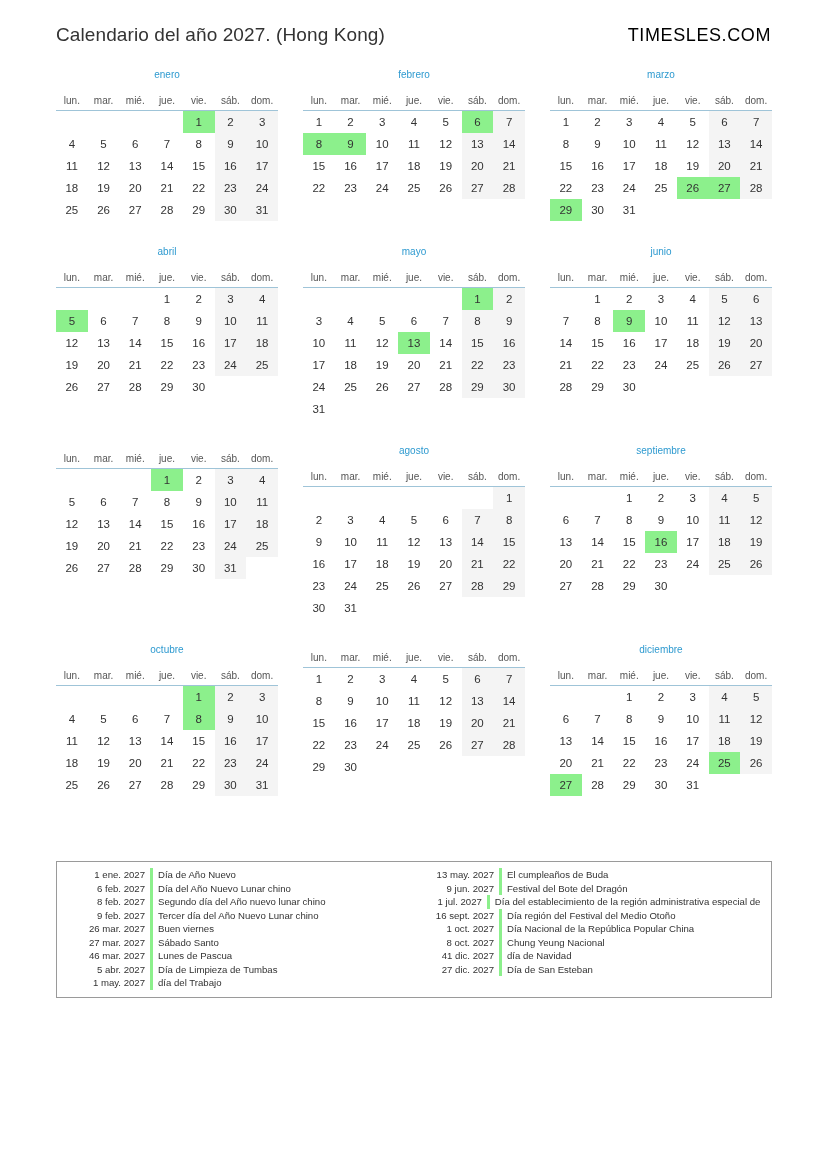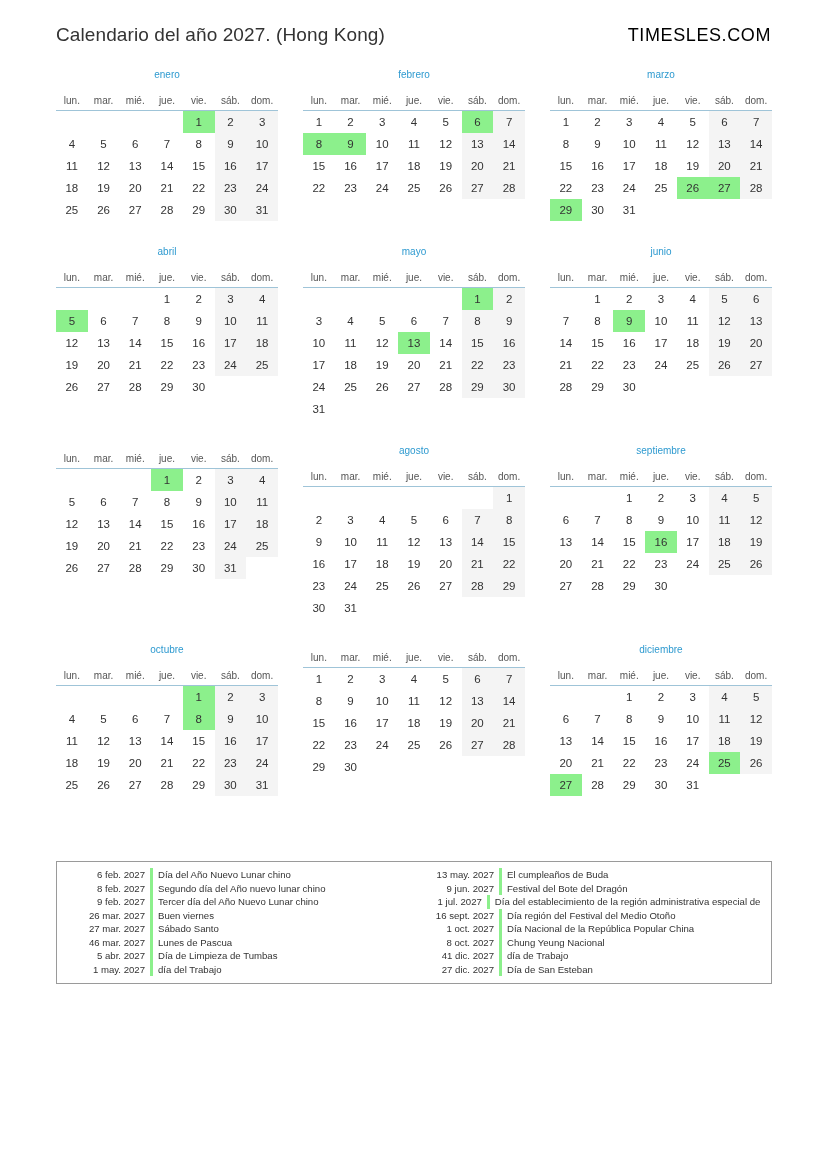--- a/index.html
+++ b/index.html
@@ -912,20 +912,25 @@
               <td class="empty">&nbsp;</td>
             </tr>
           </tbody>
         </table>
       </div>
     </div>
 
   <div class="legend">
     <div class="legend-col">
         <div class="legend-row">
+          <div class="legend-date">1 ene. 2027</div>
+          <div class="legend-bar"></div>
+          <div class="legend-name">Día de Año Nuevo</div>
+        </div>
+        <div class="legend-row">
           <div class="legend-date">6 feb. 2027</div>
           <div class="legend-bar"></div>
           <div class="legend-name">Día del Año Nuevo Lunar chino</div>
         </div>
         <div class="legend-row">
           <div class="legend-date">8 feb. 2027</div>
           <div class="legend-bar"></div>
           <div class="legend-name">Segundo día del Año nuevo lunar chino</div>
         </div>
         <div class="legend-row">
@@ -986,21 +991,21 @@
           <div class="legend-name">Día Nacional de la República Popular China</div>
         </div>
         <div class="legend-row">
           <div class="legend-date">8 oct. 2027</div>
           <div class="legend-bar"></div>
           <div class="legend-name">Chung Yeung Nacional</div>
         </div>
         <div class="legend-row">
           <div class="legend-date">41 dic. 2027</div>
           <div class="legend-bar"></div>
-          <div class="legend-name">día de Trabajo</div>
+          <div class="legend-name">día de Navidad</div>
         </div>
         <div class="legend-row">
           <div class="legend-date">27 dic. 2027</div>
           <div class="legend-bar"></div>
           <div class="legend-name">Día de San Esteban</div>
         </div>
       </div>
   </div>
 
 </div>

